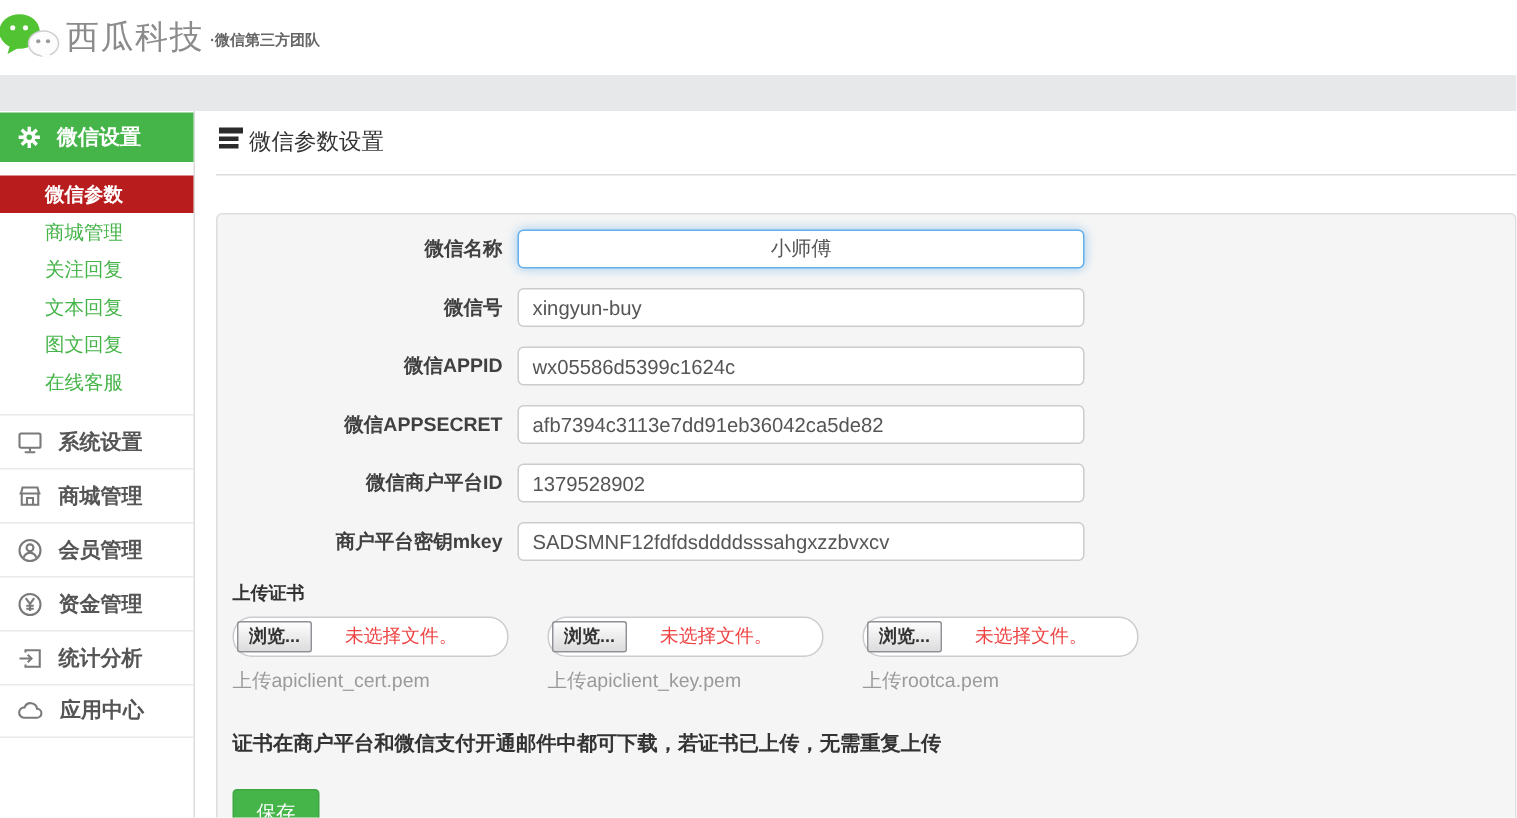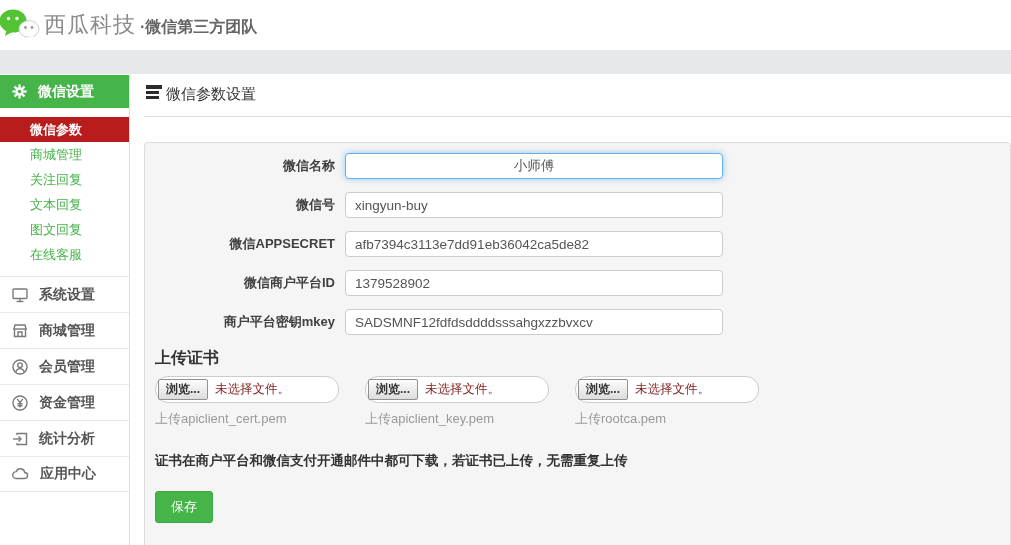--- a/index.html
+++ b/index.html
@@ -3,21 +3,21 @@
 <meta charset="utf-8">
 <style>
   * { margin:0; padding:0; box-sizing:border-box; }
   html,body { width:1011px; height:545px; overflow:hidden; background:#fff;
     font-family:"Liberation Sans","DejaVu Sans",sans-serif; }
 
   
   .topbar { height:50px; background:#fff; display:flex; align-items:center; padding-left:0; }
   .logo { width:42px; height:36px; position:relative; flex:0 0 auto; margin-top:2px; }
   .brand { font-size:22px; color:#8b8b8b; margin-left:2px; letter-spacing:1px; }
-  .brand-sub { font-size:16px; color:#666; font-weight:bold; margin-left:4px; margin-top:4px; }
+  .brand-sub { font-size:10px; color:#666; font-weight:bold; margin-left:4px; margin-top:4px; }
   .grayband { height:24px; background:#e6e8ea; }
 
   
   .bodyrow { display:flex; height:479px; }
   .sidebar { width:130px; background:#fff; border-right:1px solid #dcdcdc; flex:0 0 auto; }
   .main { flex:1; background:#fff; padding:0 0 0 14px; min-width:0; }
 
   
   .side-head { margin-top:1px; height:33px; background:#45b449; color:#fff; display:flex;
     align-items:center; padding-left:11px; font-size:14px; font-weight:bold; cursor:pointer; }
@@ -48,29 +48,29 @@
   .frow { display:flex; align-items:center; margin-bottom:13px; }
   .frow label { width:190px; text-align:right; font-size:13px; font-weight:bold;
     color:#404040; padding-right:10px; flex:0 0 auto; }
   .frow input { width:378px; height:26px; border:1px solid #ccc; border-radius:4px;
     padding:0 9px; font-size:13.5px; color:#555; background:#fff; outline:none;
     font-family:"Liberation Sans","DejaVu Sans",sans-serif; }
   .frow input.focused { border-color:#66afe9; box-shadow:0 0 7px rgba(102,175,233,.65);text-align:center; }
 
   
   .upload { margin-top:3px; }
-  .upload-title { font-size:16px; font-weight:bold; color:#333; margin-bottom:7px; }
+  .upload-title { font-size:12px; font-weight:bold; color:#333; margin-bottom:7px; }
   .upload-row { display:flex; }
   .upload-col { margin-right:26px; }
   .filebox { width:184px; height:27px; background:#fff; border:1px solid #ccc;
     border-radius:13px; display:flex; align-items:center; padding:0 2px; cursor:pointer; }
   .browse-btn { height:21px; padding:0 7px; font-size:12px; font-weight:bold; color:#333;
     background:linear-gradient(#fdfdfd,#dcdcdc); border:1px solid #8f9196; border-radius:2px;
     cursor:pointer; font-family:"Liberation Sans","DejaVu Sans",sans-serif; }
-  .nofile { font-size:12.5px; color:#7f1d1d; margin-left:7px; white-space:nowrap; }
+  .nofile { font-size:12.5px; color:#ef4444; margin-left:22px; white-space:nowrap; }
   .upload-caption { font-size:13px; color:#9a9a9a; margin-top:7px; }
 
   
   .note { margin-top:24px; font-size:13.5px; font-weight:bold; color:#333; }
   .save-btn { margin-top:21px; display:inline-block; background:#45b449; color:#fff;
     font-size:13px; padding:6px 15px; border:1px solid #3fa644; border-radius:3px;
     cursor:pointer; font-family:"Liberation Sans","DejaVu Sans",sans-serif; }
 </style>
 </head>
 <body>
@@ -198,20 +198,24 @@
     </div>
 
     <div class="panel">
       <div class="frow">
         <label>微信名称</label>
         <input class="focused" type="text" value="小师傅" style="">
       </div>
       <div class="frow">
         <label>微信号</label>
         <input type="text" value="xingyun-buy" style="">
+      </div>
+      <div class="frow">
+        <label>微信APPID</label>
+        <input type="text" value="wx05586d5399c1624c" style="">
       </div>
       <div class="frow">
         <label>微信APPSECRET</label>
         <input type="text" value="afb7394c3113e7dd91eb36042ca5de82" style="">
       </div>
       <div class="frow">
         <label>微信商户平台ID</label>
         <input type="text" value="1379528902" style="">
       </div>
       <div class="frow">

